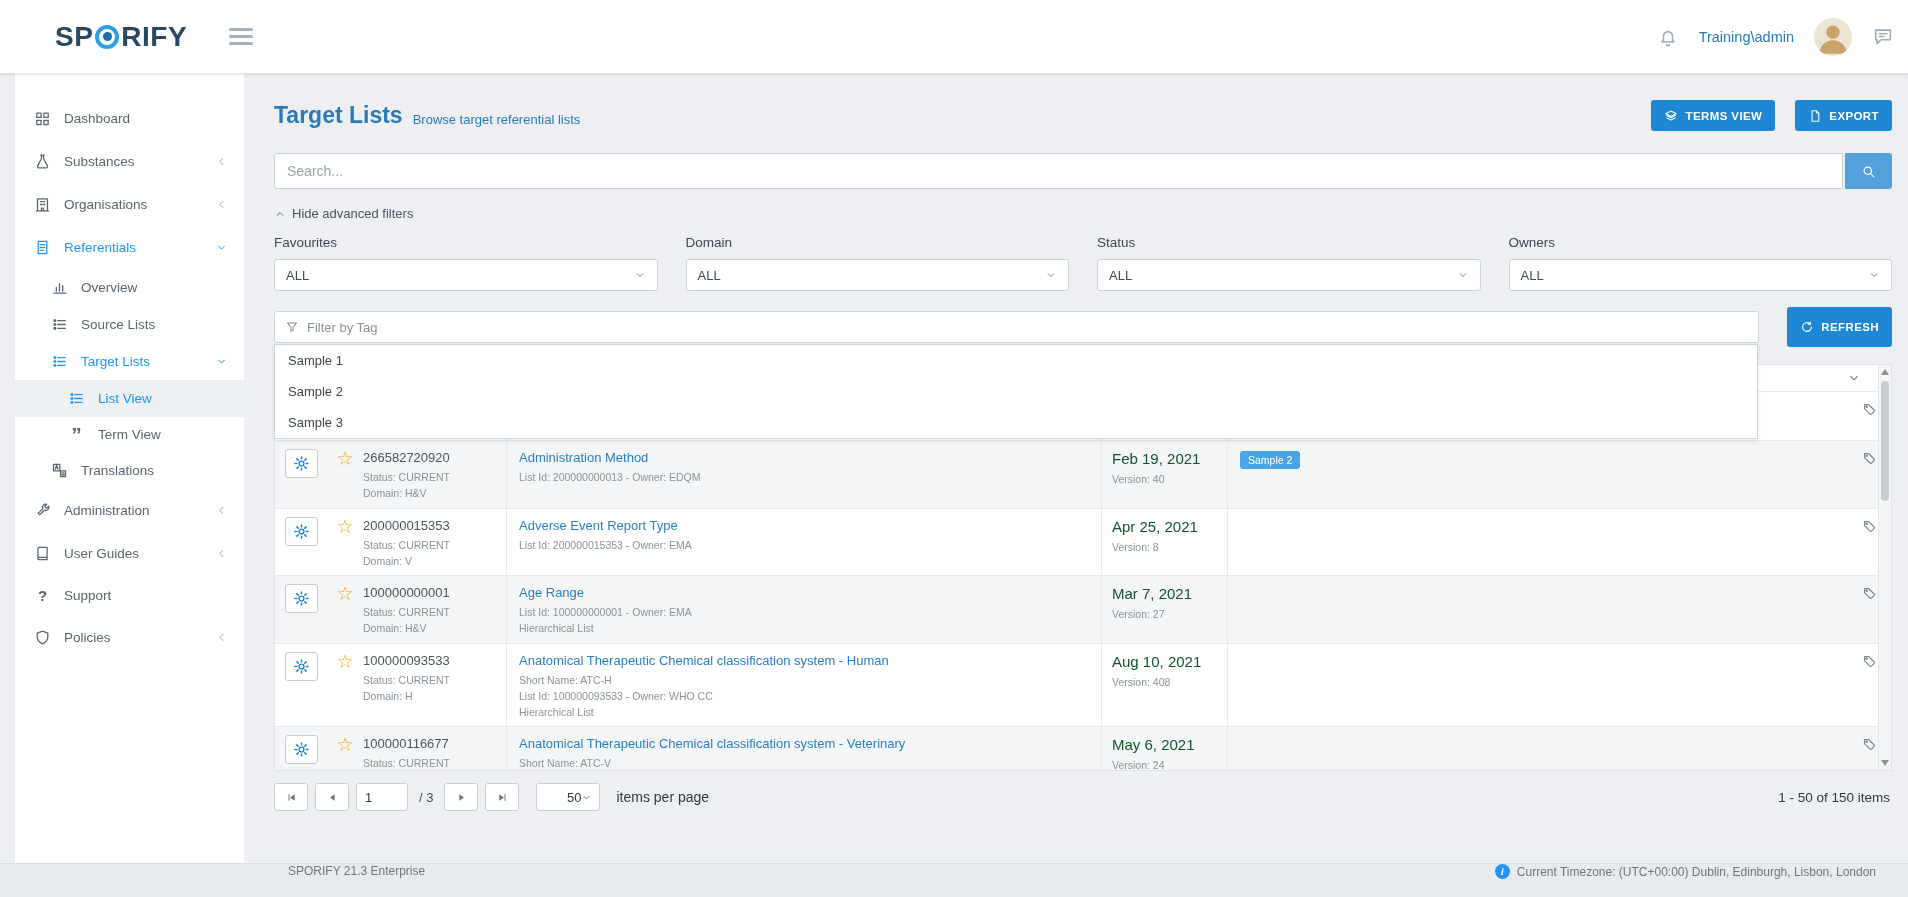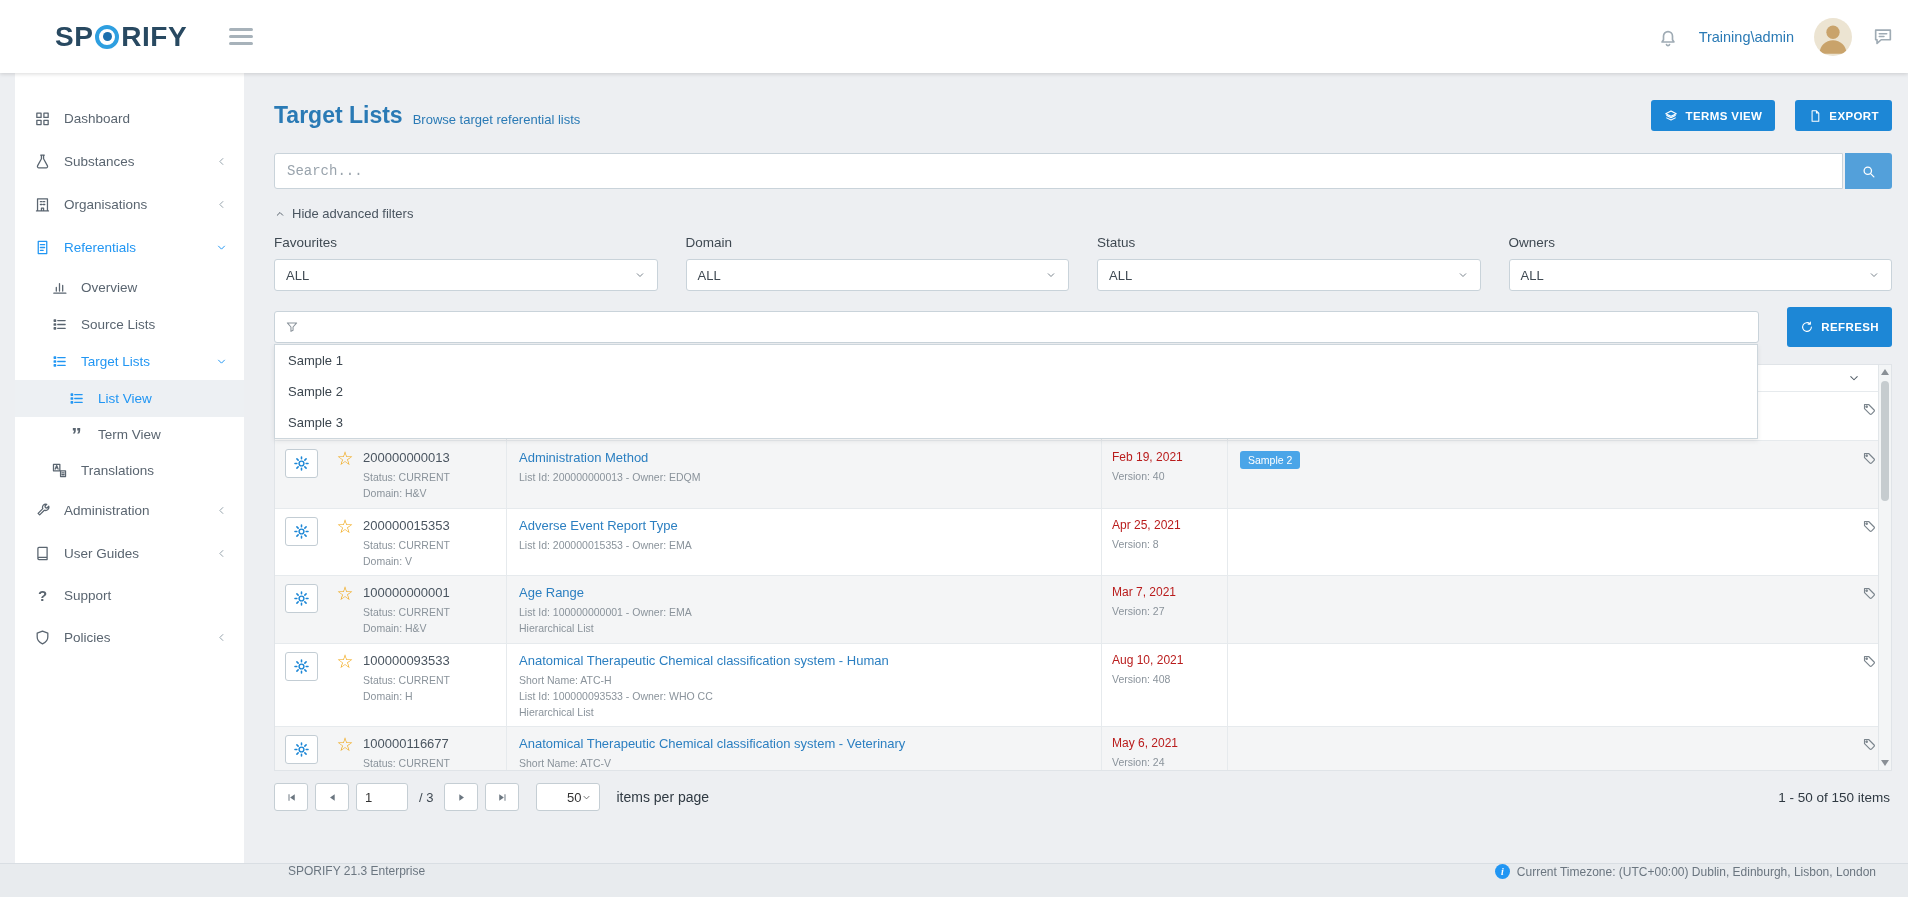--- a/index.html
+++ b/index.html
@@ -38,21 +38,21 @@
   .main{flex:1;padding:0 16px 0 30px;min-width:0;position:relative}
   .page-head{display:flex;align-items:center;margin-top:27px}
   .page-title{font-size:23px;color:var(--title-blue,#2a7ab5);font-weight:bold}
   .page-sub{font-size:13px;color:var(--title-blue,#2a7ab5);margin-left:10px;padding-top:7px}
   .head-btns{margin-left:auto;display:flex;gap:20px}
   .btn{display:flex;align-items:center;gap:7px;background:var(--primary,#1d87d6);color:#fff;border:none;border-radius:3px;font-size:11.5px;font-weight:bold;letter-spacing:.4px;padding:0 13px;height:31px;cursor:pointer;font-family:inherit}
   .btn-ic{width:14px;height:14px}
 
   
   .search-row{display:flex;margin-top:22px}
-  .search-input{flex:1;height:36px;border:1px solid #c9d3da;border-radius:3px 0 0 3px;padding:0 12px;font-size:14px;color:#0369a1;font-family:Liberation Mono, monospace;outline:none;background:#fff}
+  .search-input{flex:1;height:36px;border:1px solid #c9d3da;border-radius:3px 0 0 3px;padding:0 12px;font-size:14px;color:#0369a1;font-family:Liberation Sans, sans-serif;outline:none;background:#fff}
   .search-input::placeholder{color:#9aa4ad}
   .search-btn{width:47px;height:36px;background:#53a0da;border:none;border-radius:0 3px 3px 0;display:flex;align-items:center;justify-content:center;color:#fff;cursor:pointer;margin-left:2px}
   .search-btn svg{width:17px;height:17px}
   .filters-toggle{display:flex;align-items:center;gap:6px;margin-top:17px;font-size:13px;color:#4a5560;cursor:pointer;width:max-content}
   .caret{width:12px;height:12px;color:#4a5560}
   .filter-grid{display:flex;gap:28px;margin-top:14px}
   .filter-col{flex:1}
   .filter-label{font-size:13.5px;color:#3f4952;margin-bottom:9px}
   .select{height:32px;border:1px solid #c9d3da;border-radius:3px;background:#fff;display:flex;align-items:center;justify-content:space-between;padding:0 11px;font-size:13px;color:#3f4952;cursor:pointer}
   .select .chev{width:12px;height:12px;color:#6b7680}
@@ -75,21 +75,21 @@
   .c-gear{width:54px;padding:8px 0 6px 10px}
   .gear-btn{width:33px;height:29px;border:1px solid #c3cdd4;border-radius:3px;background:#fff;display:flex;align-items:center;justify-content:center;color:var(--primary,#1d87d6);cursor:pointer}
   .gear-btn svg{width:17px;height:17px}
   .c-star{width:32px;padding-top:8px;text-align:center;font-size:19px;color:var(--star-gold,#f0a30a);cursor:pointer;line-height:1}
   .c-id{width:145px;padding:9px 8px 6px 2px}
   .id-text{font-size:13px;color:#4a5560;margin-bottom:4px}
   .meta{font-size:10.5px;color:#8a939b;line-height:1.55}
   .c-name{width:595px;border-left:1px solid #e6eaed;padding:9px 12px 6px}
   .name-link{font-size:13px;color:var(--link-blue,#2b7fc1);margin-bottom:4px;cursor:pointer}
   .c-date{width:126px;border-left:1px solid #e6eaed;padding:9px 10px 6px}
-  .date-text{font-size:12px;color:#b91c1c;margin-bottom:4px}
+  .date-text{font-size:15px;color:#14532d;margin-bottom:4px}
   .c-tags{flex:1;border-left:1px solid #e6eaed;padding:9px 12px 6px}
   .badge{display:inline-block;background:var(--badge-blue,#4aa5e8);color:#fff;font-size:10.5px;padding:3px 8px;border-radius:3px}
   .c-tagicon{width:44px;display:flex;justify-content:center;padding-top:10px;color:#7a848c}
   .c-tagicon svg{width:15px;height:15px;cursor:pointer}
   .vscroll{position:absolute;top:0;right:0;bottom:0;width:13px;background:#f3f5f6;border-left:1px solid #e2e6e9;cursor:pointer}
   .sb-thumb{position:absolute;left:2px;top:16px;width:8px;height:120px;background:#c6cccf;border-radius:4px;cursor:grab}
   .sb-arrow{position:absolute;left:2px;width:0;height:0;border-left:4.5px solid transparent;border-right:4.5px solid transparent}
   .sb-arrow.up{top:4px;border-bottom:6px solid #8a9096}
   .sb-arrow.down{bottom:4px;border-top:6px solid #8a9096}
 
@@ -412,20 +412,21 @@
               </svg>
           </div>
         </div>
       </div>
 
       <div class="tag-row">
         <div class="tag-input-wrap">
           <svg class="icon funnel">
               <use href="#s-funnel"></use>
             </svg>
+          <input class="tag-input" placeholder="Filter by Tag" style="">
         </div>
         <button class="btn refresh">
           <svg class="icon btn-ic">
               <use href="#s-refresh"></use>
             </svg>
           <span>REFRESH</span>
         </button>
         <div class="tag-dropdown">
           <div class="tag-option">Sample 1</div>
           <div class="tag-option">Sample 2</div>
@@ -464,21 +465,21 @@
         <div class="t-row alt">
           <div class="c-gear">
               <button class="gear-btn">
                 <svg class="icon">
                   <use href="#s-gear"></use>
                 </svg>
               </button>
             </div>
           <div class="c-star"><span>☆</span></div>
           <div class="c-id">
-            <div class="id-text">200000000013</div>
+            <div class="id-text">266582720920</div>
             <div class="meta">Status: CURRENT</div>
             <div class="meta">Domain: H&amp;V</div>
           </div>
           <div class="c-name">
             <div class="name-link">Administration Method</div>
             <div class="meta">List Id: 200000000013 - Owner: EDQM</div>
           </div>
           <div class="c-date">
             <div class="date-text">Feb 19, 2021</div>
             <div class="meta">Version: 40</div>

